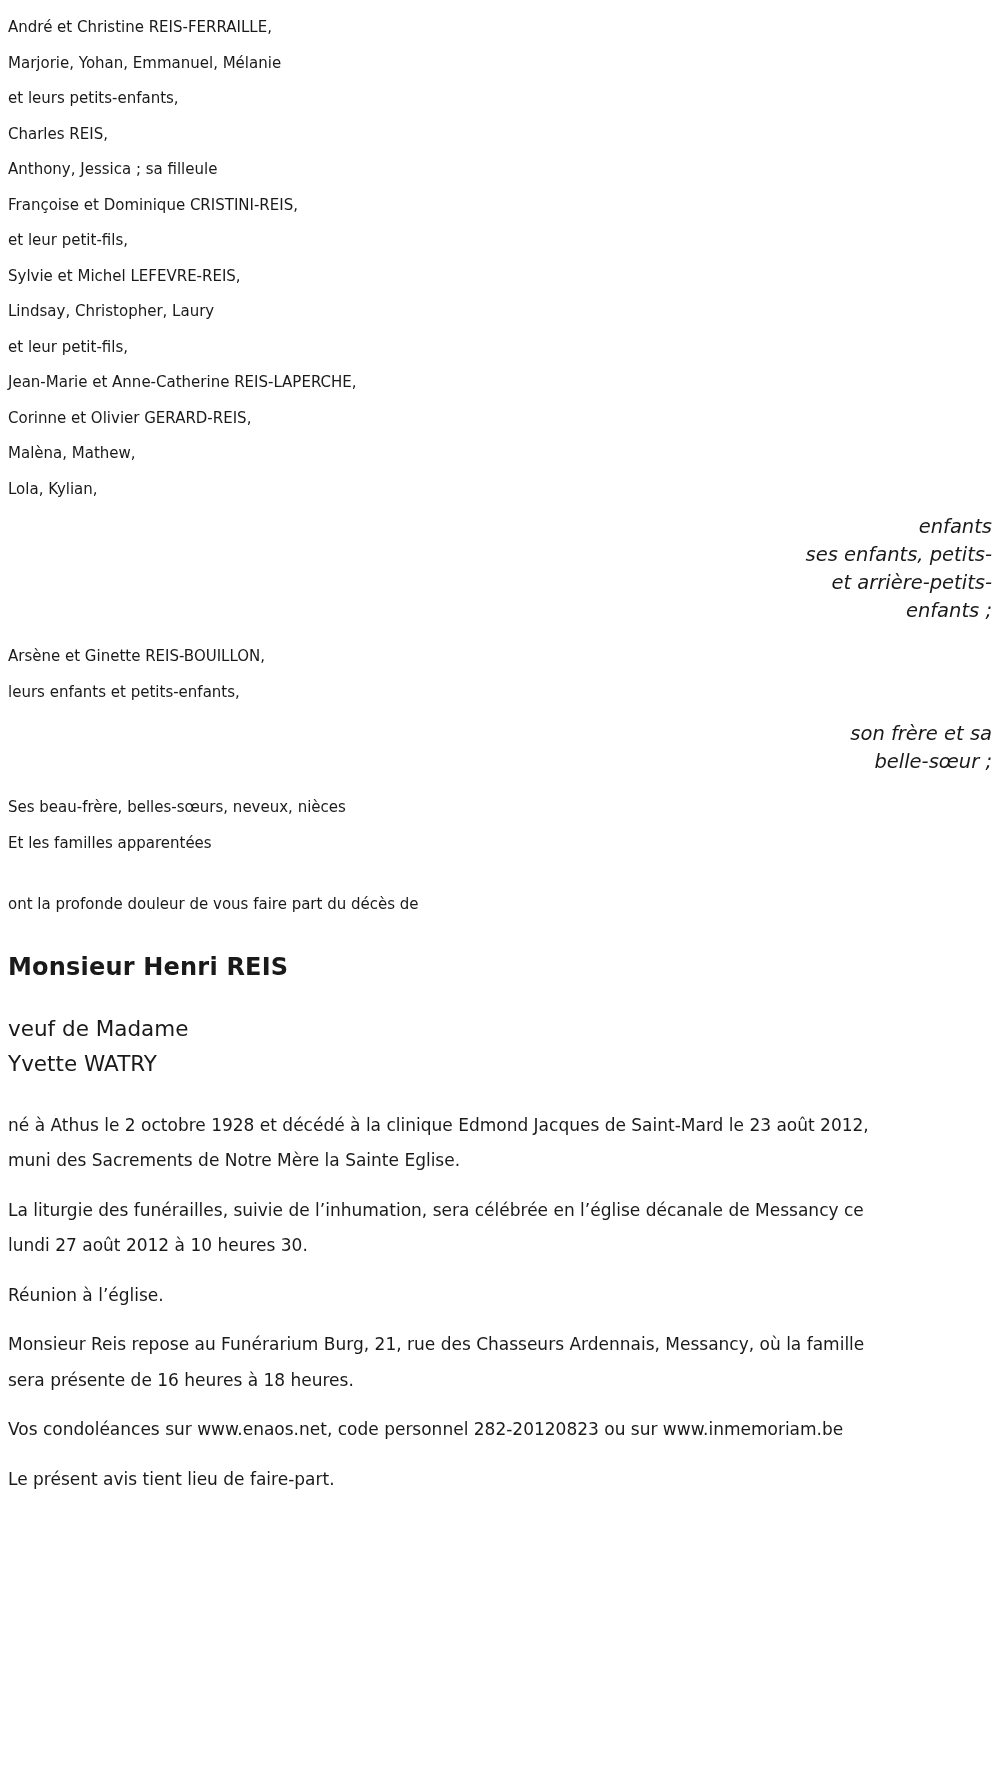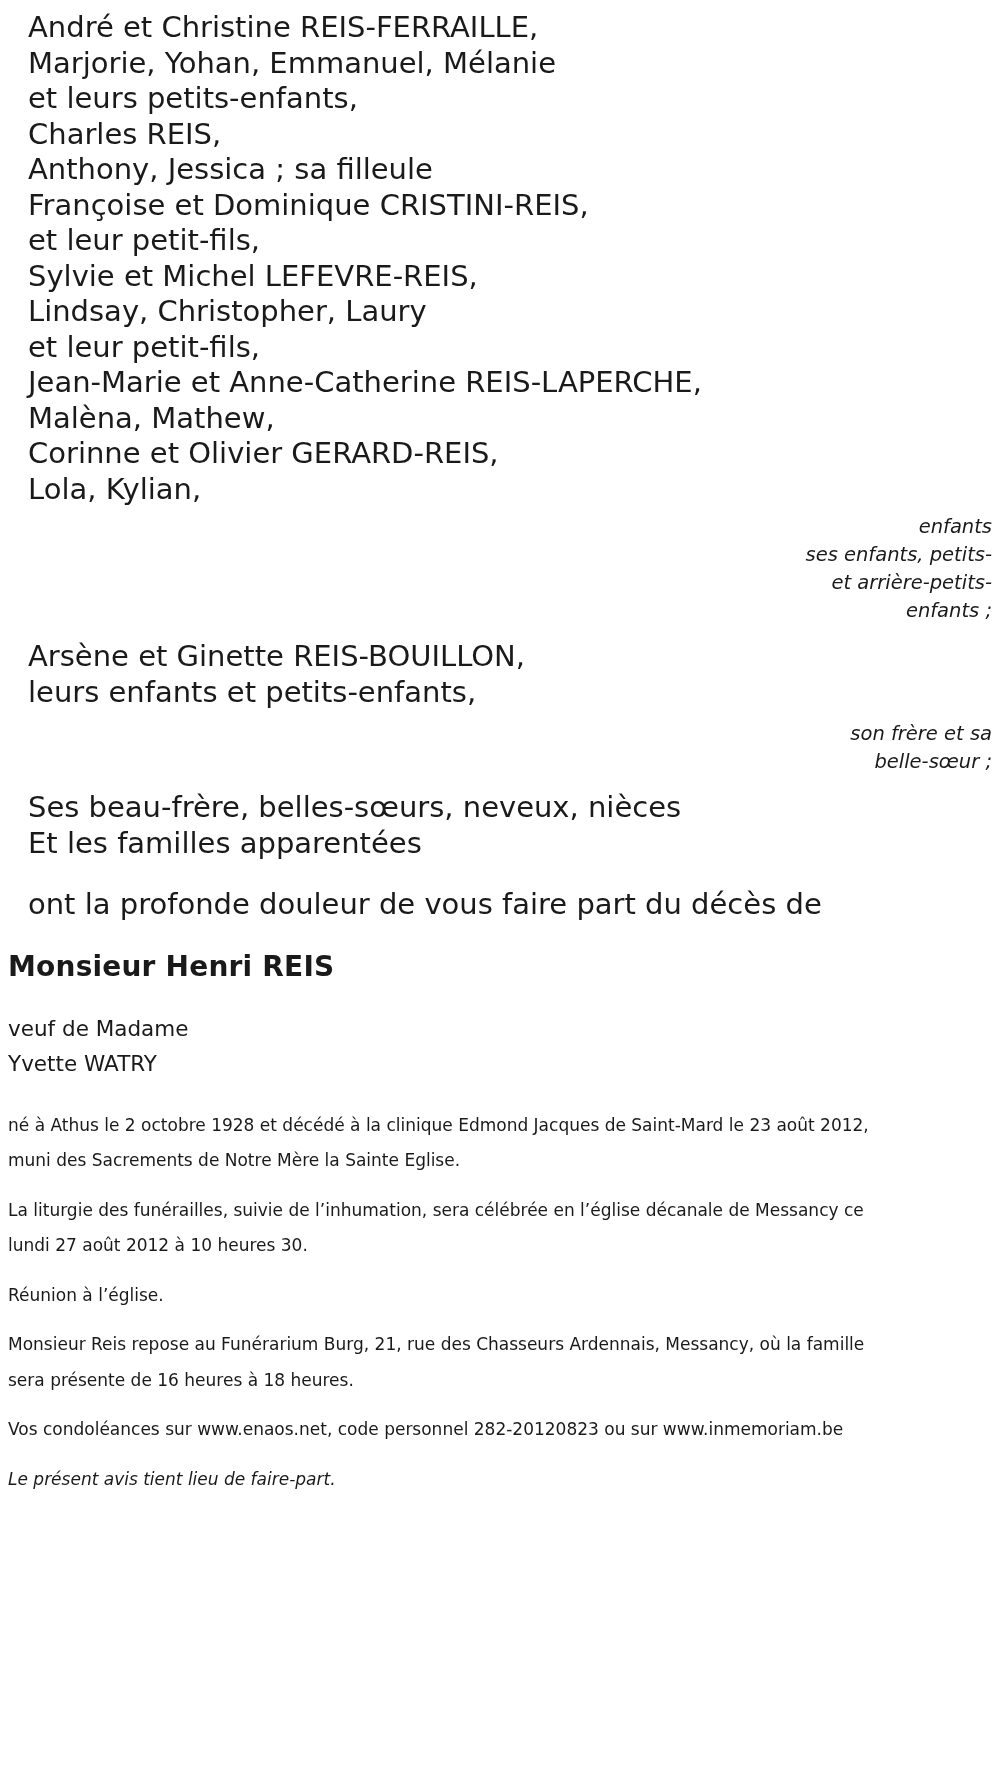--- a/index.html
+++ b/index.html
@@ -17,24 +17,23 @@
     position: relative;
     width: 1000px;
     padding: 10px 0 0 0;
     box-sizing: border-box;
   }
   .block {
     position: relative;
     padding: 0 130px 0 8px;
   }
   .line {
-    font-size: 29px;
+    font-size: 15px;
     line-height: 35.5px;
     white-space: pre;
-    margin-left: 20px;
   }
   
   .descriptor {
     font-style: italic;
     font-size: 19.5px;
     line-height: 28px;
     text-align: right;
     padding-right: 8px;
   }
   .descriptor .d-line {
@@ -44,33 +43,33 @@
     margin-top: 6px;
     padding-left: 520px;
   }
   .desc-brother {
     margin-top: 10px;
     padding-left: 520px;
   }
   .gap-sm { height: 14px; }
   .gap-md { height: 26px; }
   .name-title {
-    font-size: 28px;
+    font-size: 24px;
     font-weight: bold;
     line-height: 36px;
     letter-spacing: 0.2px;
     padding: 0 8px;
   }
   .para {
     font-size: 17px;
     line-height: 35.5px;
     padding: 0 130px 0 8px;
     margin-bottom: 14px;
   }
-  .para.last { margin-bottom: 16px; font-style: italic; }
+  .para.last { margin-bottom: 16px; }
   .spouse-line {
     font-size: 21.5px;
     line-height: 35.5px;
     padding: 0 8px;
     white-space: pre;
   }
 </style>
 </head>
 <body>
 
@@ -81,22 +80,22 @@
     <div class="line">Marjorie, Yohan, Emmanuel, Mélanie</div>
     <div class="line">et leurs petits-enfants,</div>
     <div class="line">Charles REIS,</div>
     <div class="line">Anthony, Jessica ; sa filleule</div>
     <div class="line">Françoise et Dominique CRISTINI-REIS,</div>
     <div class="line">et leur petit-fils,</div>
     <div class="line">Sylvie et Michel LEFEVRE-REIS,</div>
     <div class="line">Lindsay, Christopher, Laury</div>
     <div class="line">et leur petit-fils,</div>
     <div class="line">Jean-Marie et Anne-Catherine REIS-LAPERCHE,</div>
+    <div class="line">Corinne et Olivier GERARD-REIS,</div>
     <div class="line">Malèna, Mathew,</div>
-    <div class="line">Corinne et Olivier GERARD-REIS,</div>
     <div class="line">Lola, Kylian,</div>
   </div>
 
   <div class="descriptor desc-family">
     <span class="d-line">enfants</span>
     <span class="d-line">ses enfants, petits-</span>
     <span class="d-line">et arrière-petits-</span>
     <span class="d-line">enfants ;</span>
   </div>
 

